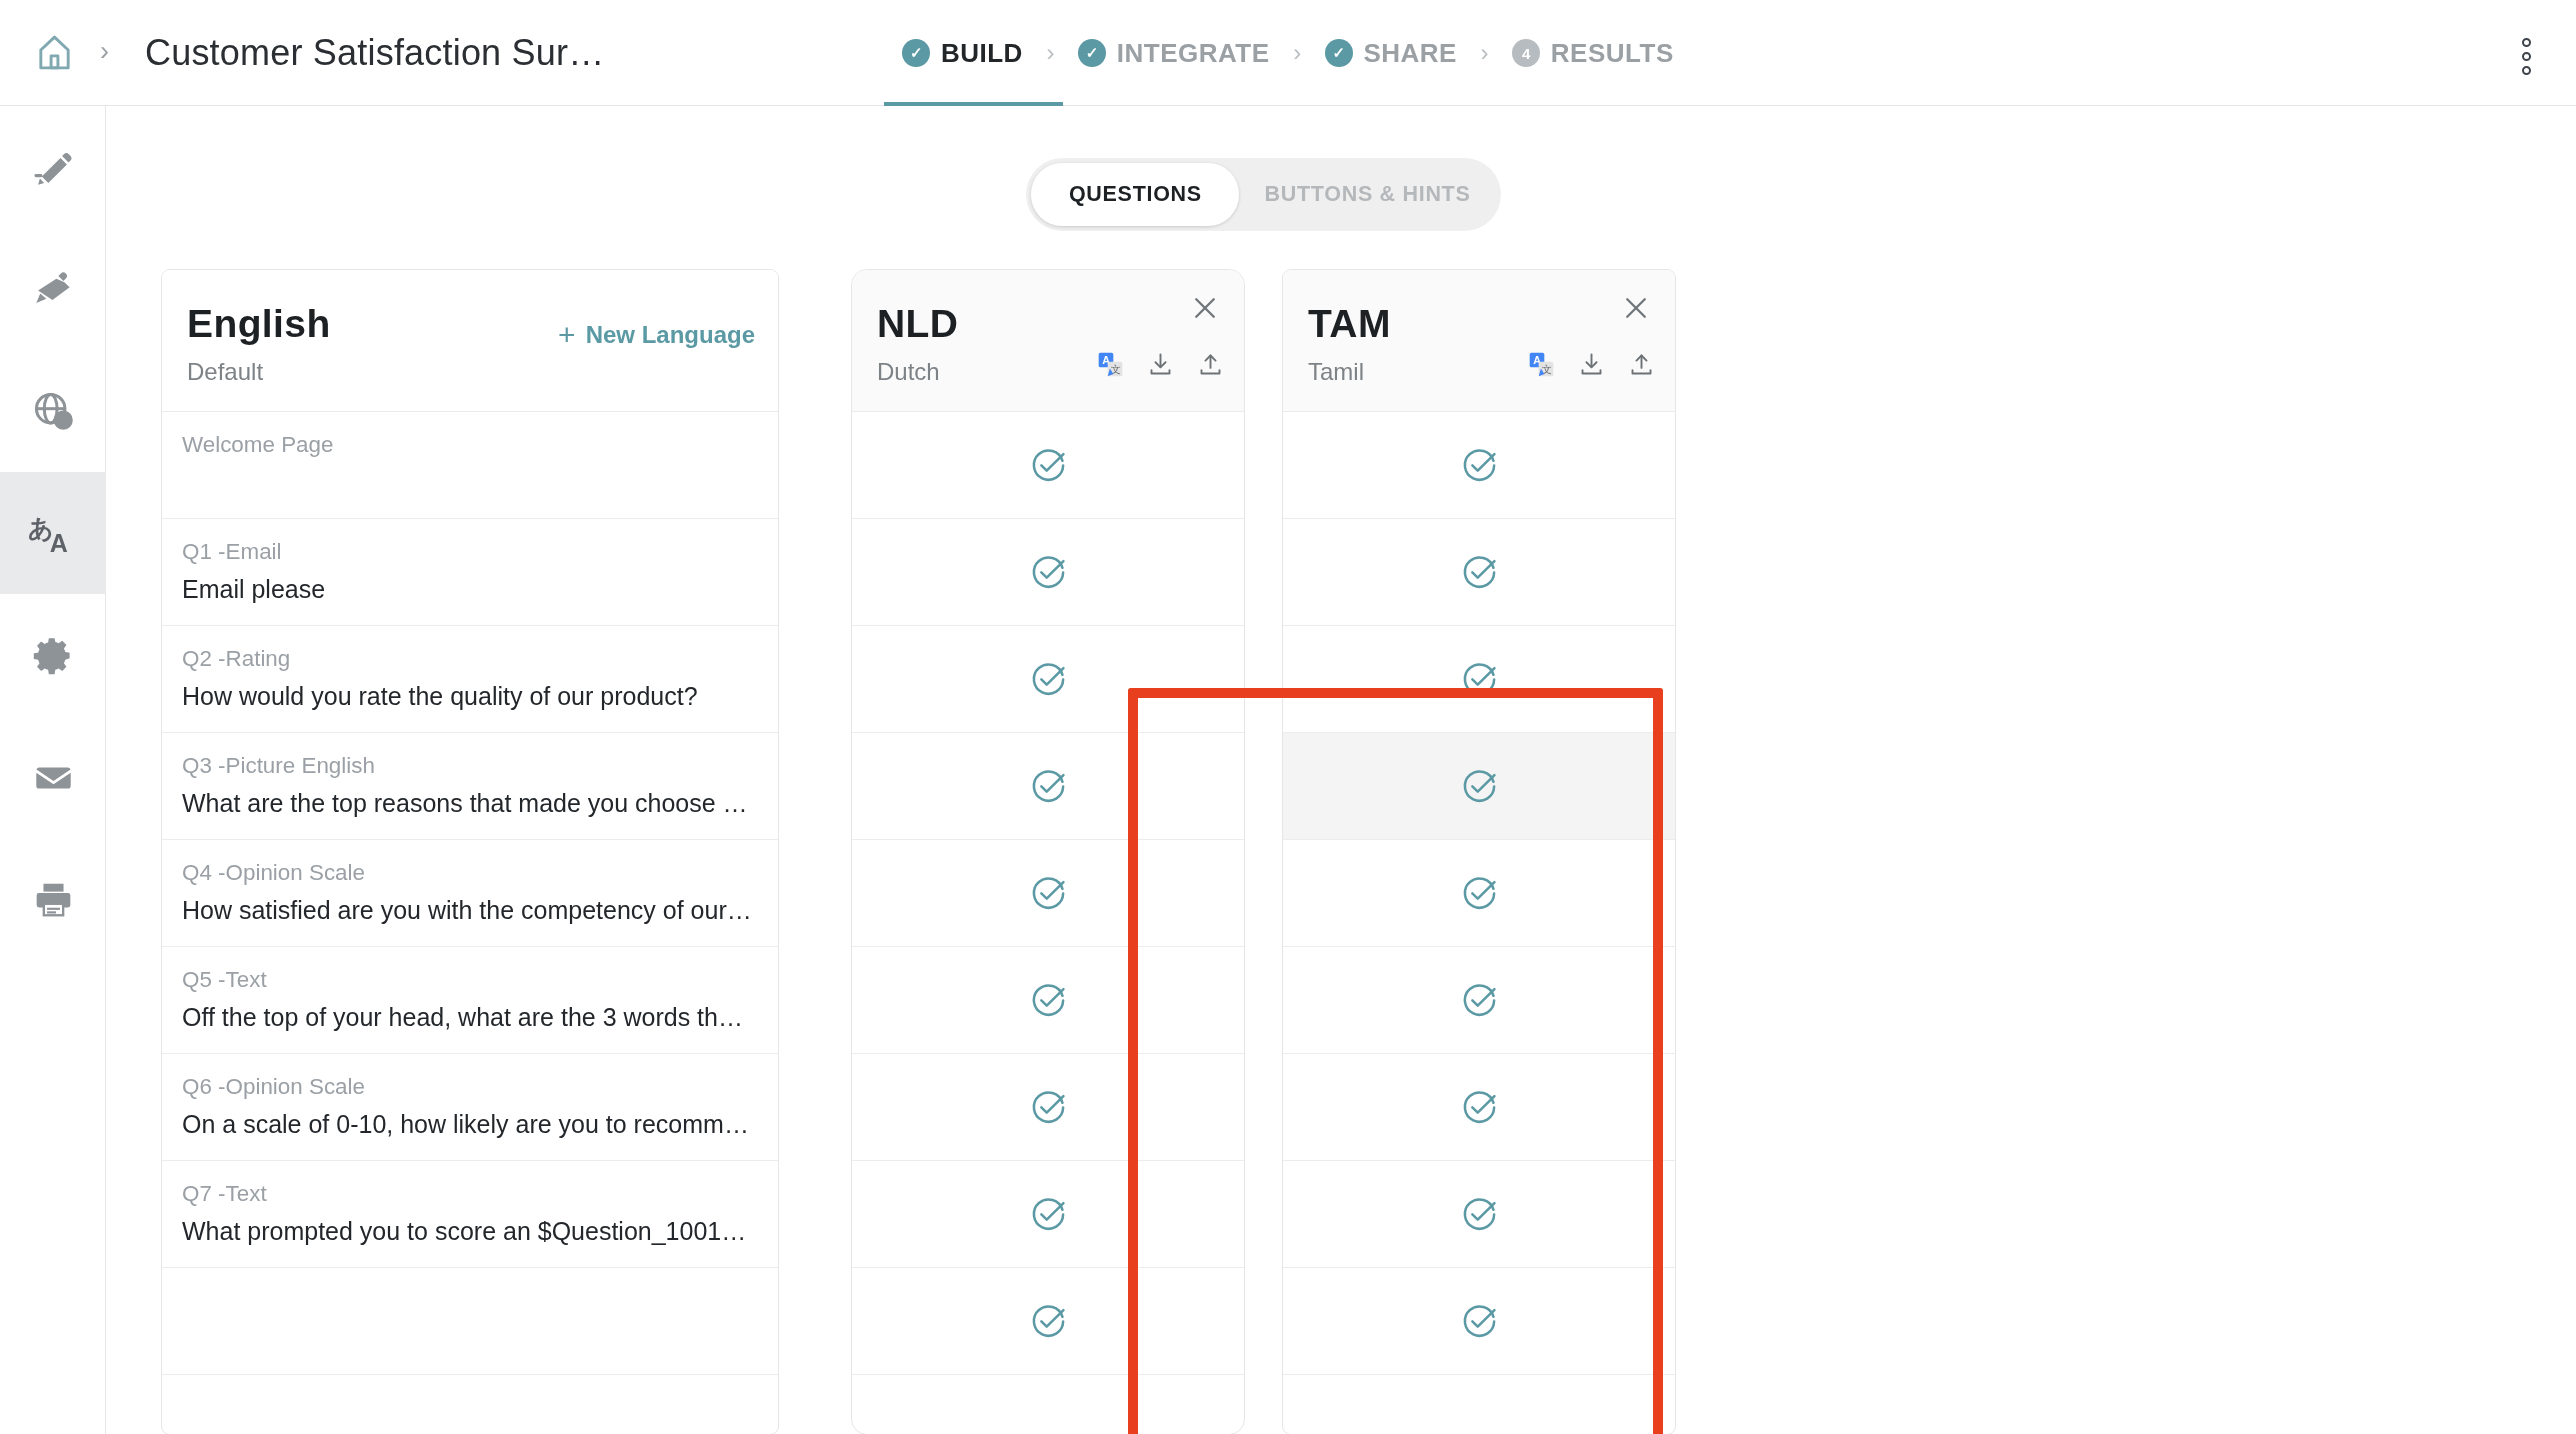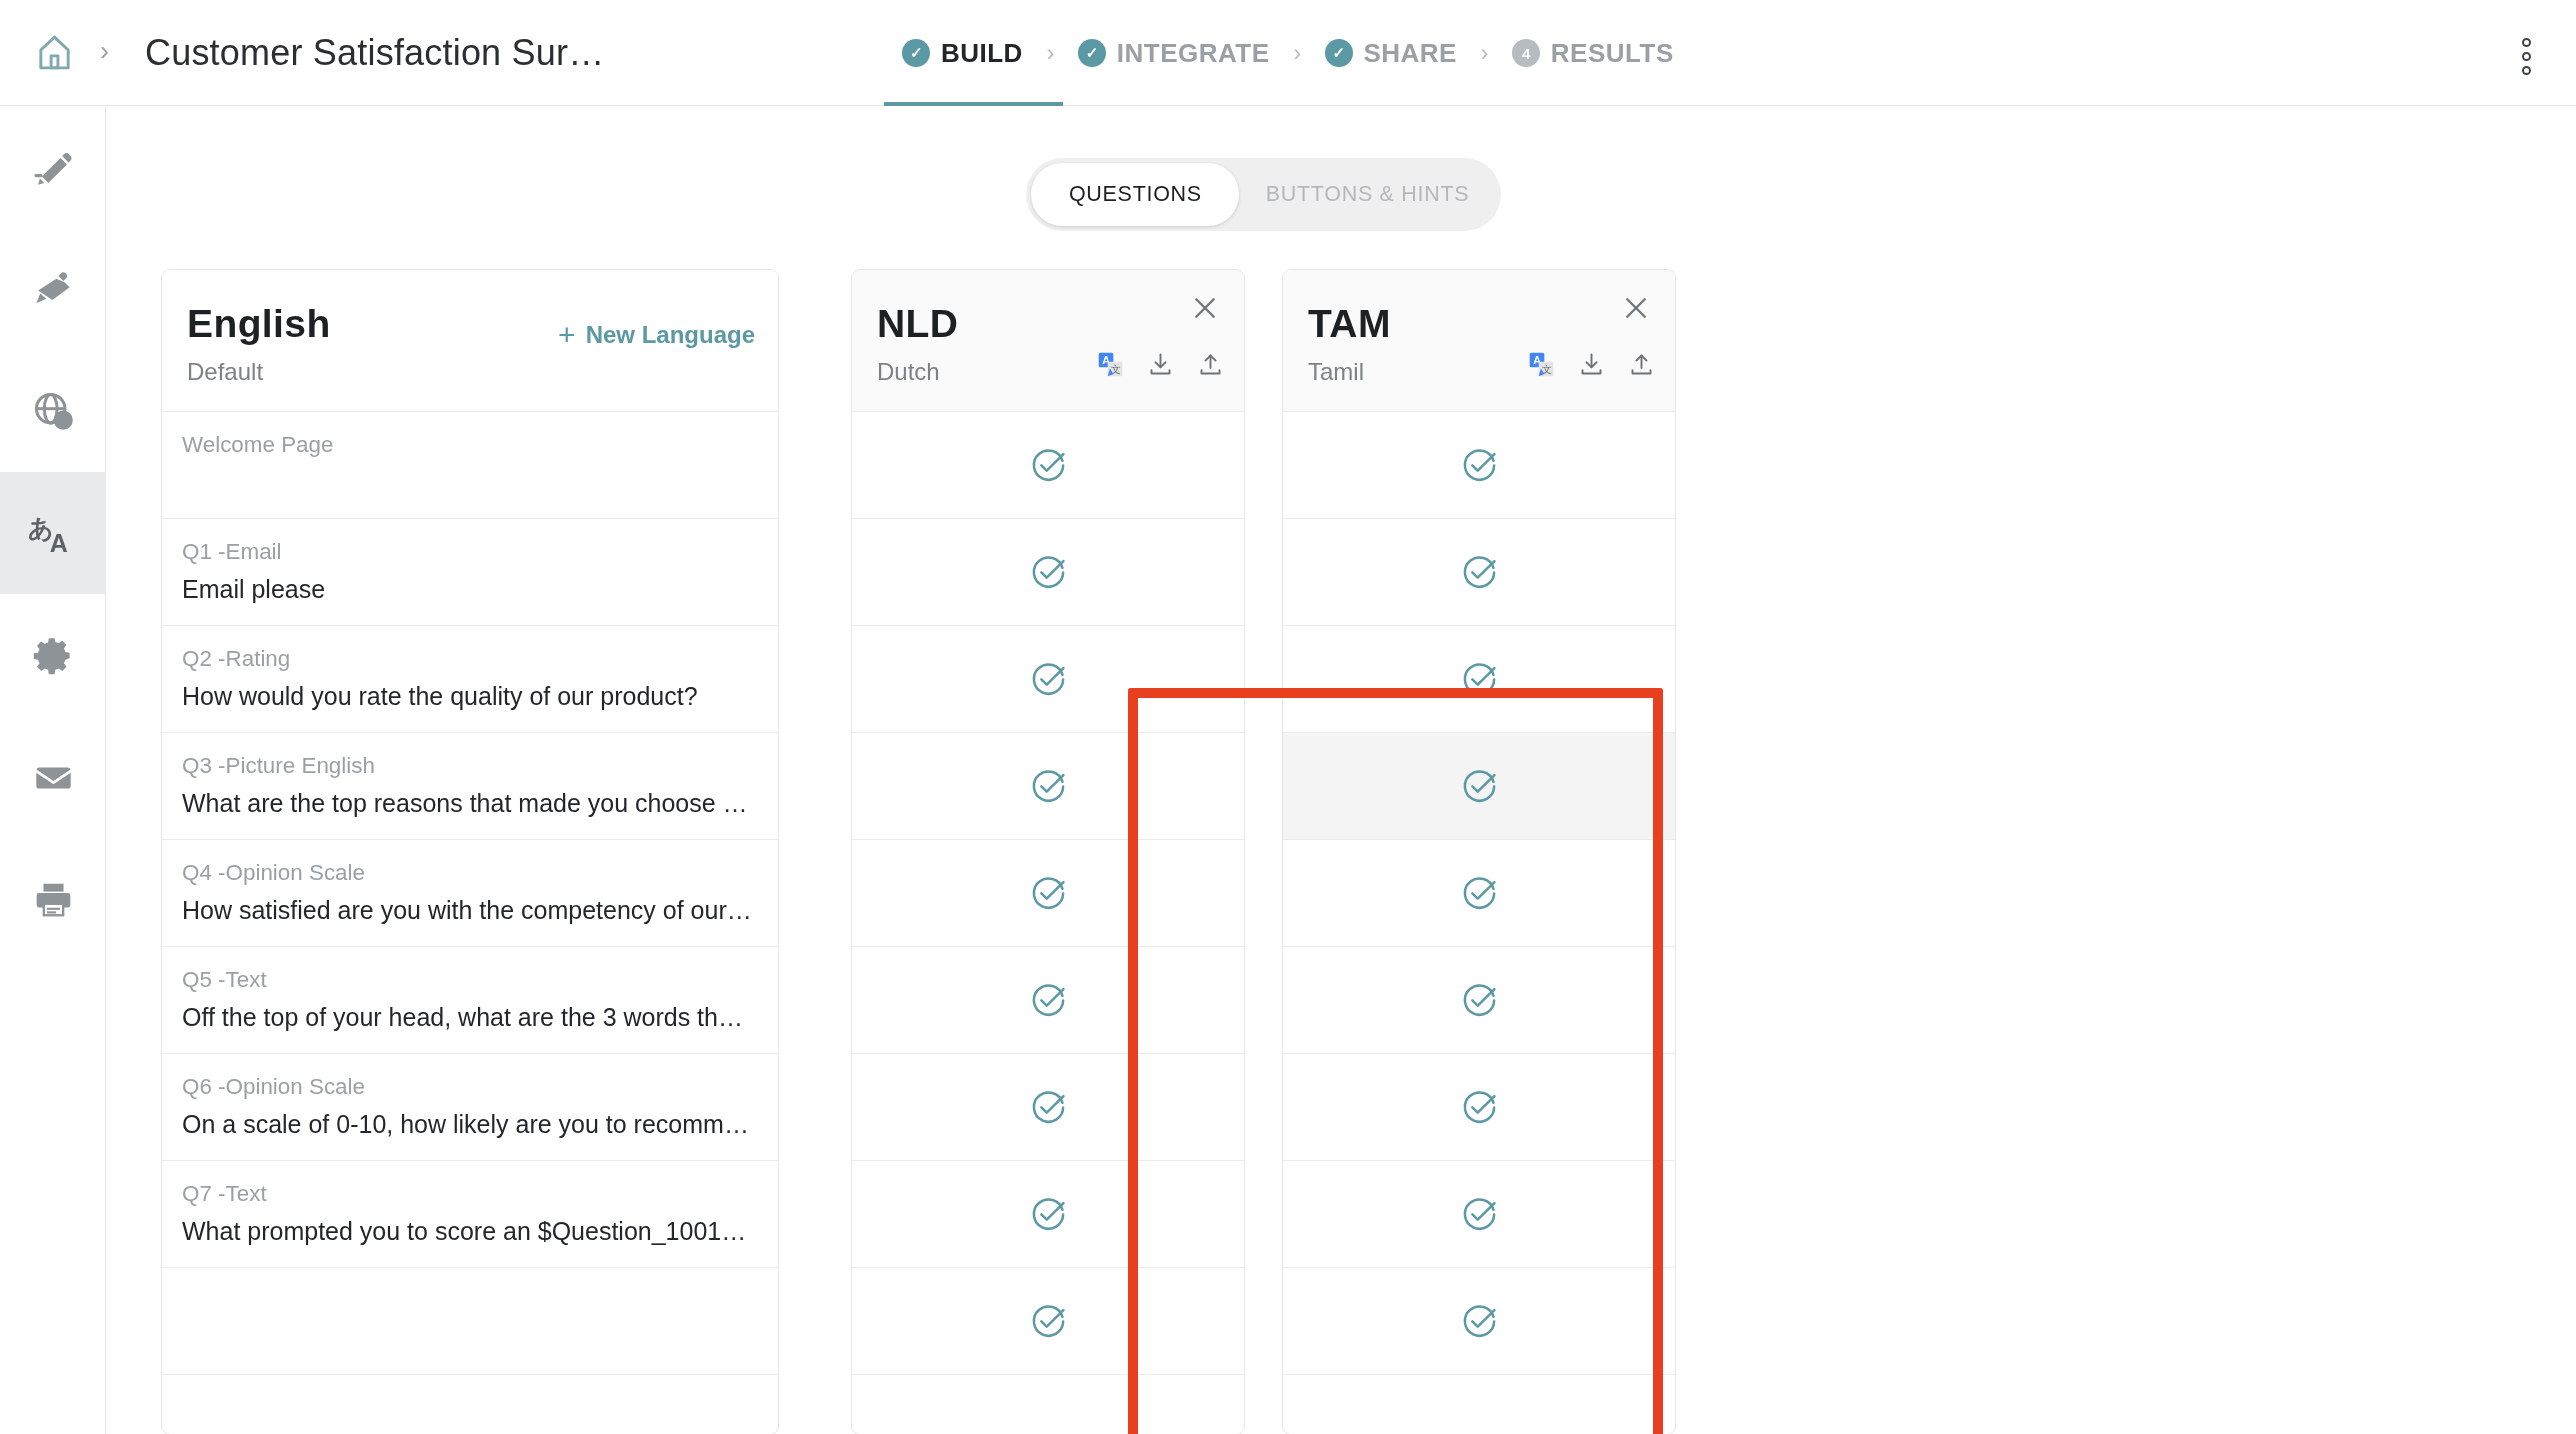--- a/index.html
+++ b/index.html
@@ -95,21 +95,21 @@
 
   .segmented {
     position: absolute; left: 1026px; top: 158px;
     width: 475px; height: 73px;
     background: #efefef; border-radius: 37px;
     display: flex; align-items: center; padding: 5.4px;
   }
   .seg {
     height: 63px; border-radius: 31px;
     display: flex; align-items: center; justify-content: center;
-    font-size: 21.5px; font-weight: 400; letter-spacing: 0.7px;
+    font-size: 21.5px; font-weight: 700; letter-spacing: 0.7px;
     cursor: pointer; user-select: none;
   }
   .seg.on {
     background: #ffffff; color: #1d2124;
     width: 208px;
     box-shadow: 0 0.9px 3.6px rgba(0,0,0,.16);
   }
   .seg.off { color: #b5b8bb; flex: 1; }
 
   
@@ -119,21 +119,21 @@
   }
 
   .col {
     position: absolute; top: 0;
     border: 0.9px solid #e4e6e8;
     border-radius: 9px;
     background: #ffffff;
     overflow: hidden;
   }
   .col-en  { left: 0px;   width: 618px; height: 1166px; }
-  .col-nld { left: 690px; width: 394px; height: 1166px; }
+  .col-nld { left: 690px; width: 394px; height: 1166px; border-radius: 16px; }
   .col-tam { left: 1121px; width: 394px; height: 1166px; }
 
   .colhead {
     height: 142px; position: relative;
     border-bottom: 0.9px solid #e9ebec;
     background: #ffffff;
   }
   .colhead.lang { background: #fafafa; }
   .col-code {
     position: absolute; left: 25px; top: 32px;

